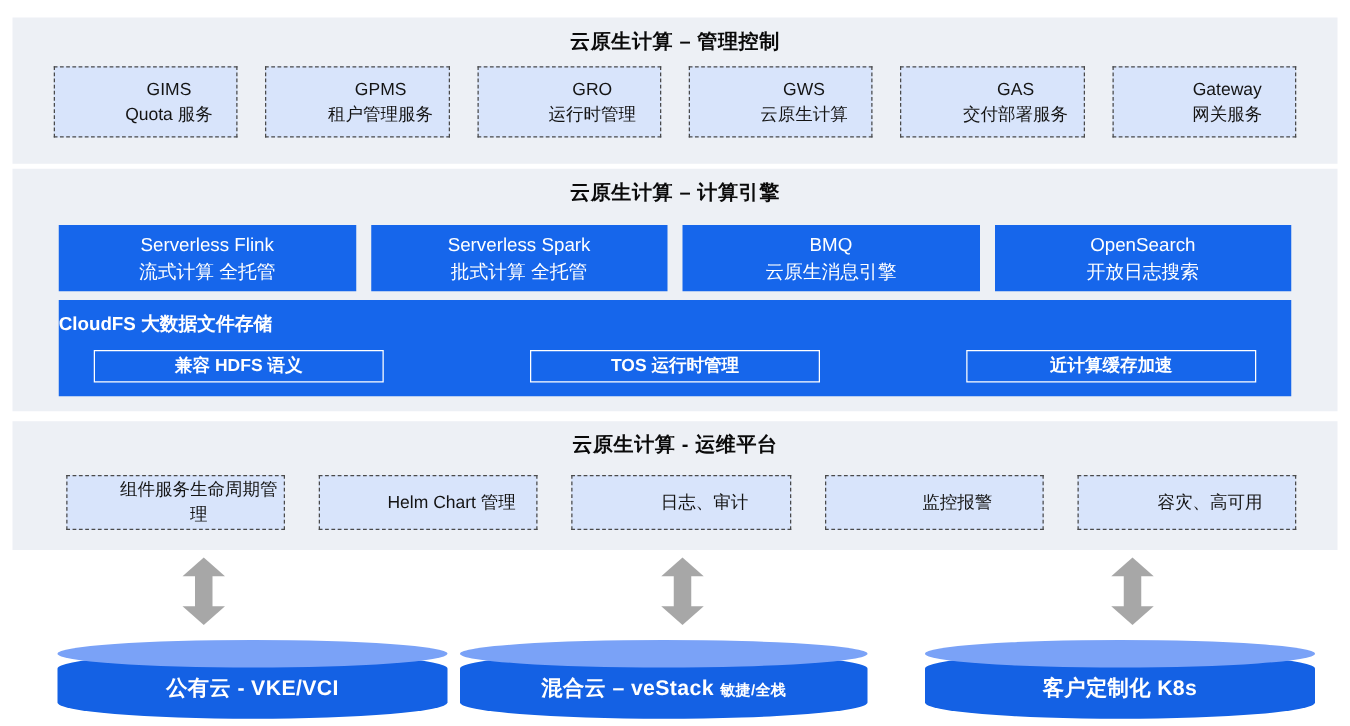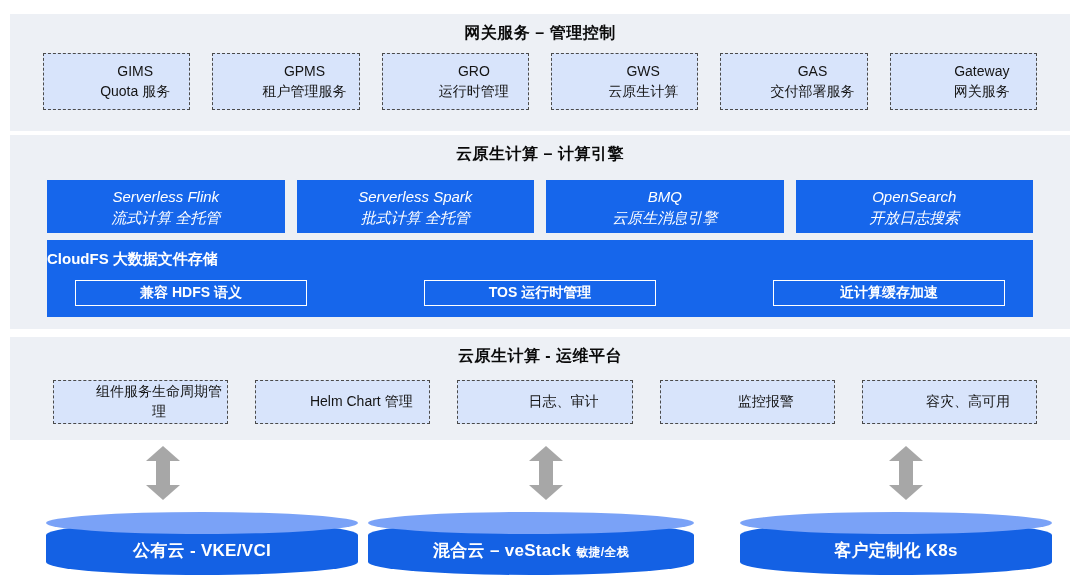--- a/index.html
+++ b/index.html
@@ -17,21 +17,21 @@
   .lightbox{
     flex:1;background:#D8E4FB;border:1px dashed #4a4a4a;
     display:flex;flex-direction:column;justify-content:center;align-items:center;
     text-align:center;font-size:14px;line-height:1.4;color:#141414;padding-left:37px;
   }
   .row{position:absolute;display:flex;}
   
   .bluebox{
     flex:1;background:#1666EB;color:#ffffff;
     display:flex;flex-direction:column;justify-content:center;align-items:center;
-    text-align:center;font-size:15px;line-height:1.4;font-weight:500;font-style:italic;
+    text-align:center;font-size:15px;line-height:1.4;font-weight:500;
   }
   .cloudfs{position:absolute;left:37px;right:37px;top:105px;height:77px;background:#1666EB;}
   .cloudfs-title{text-align:left;padding-top:10px;color:#ffffff;font-weight:700;font-size:15px;}
   .features{position:absolute;left:28px;right:28px;top:40px;height:26px;display:flex;justify-content:space-between;}
   .feature{
     width:232px;border:1.5px solid #ffffff;box-sizing:border-box;color:#ffffff;
     display:flex;align-items:center;justify-content:center;font-size:14px;font-weight:700;
   }
   
   .arrow{position:absolute;top:446px;width:34px;height:54px;}
@@ -49,21 +49,21 @@
     font-weight:700;font-size:17px;letter-spacing:0.3px;
   }
   .cyl-label .suffix{font-size:12px;font-weight:700;}
 </style>
 </head>
 <body>
 
 <div id="stage">
 
   <div class="panel" style="top:14px;height:117px;">
-    <div class="panel-title">网关服务 – 管理控制</div>
+    <div class="panel-title">云原生计算 – 管理控制</div>
     <div class="row" style="left:33px;right:33px;top:39px;height:57px;gap:22px;">
       <div class="lightbox">
         <div>GIMS</div>
         <div>Quota 服务</div>
       </div>
       <div class="lightbox">
         <div>GPMS</div>
         <div>租户管理服务</div>
       </div>
       <div class="lightbox">

